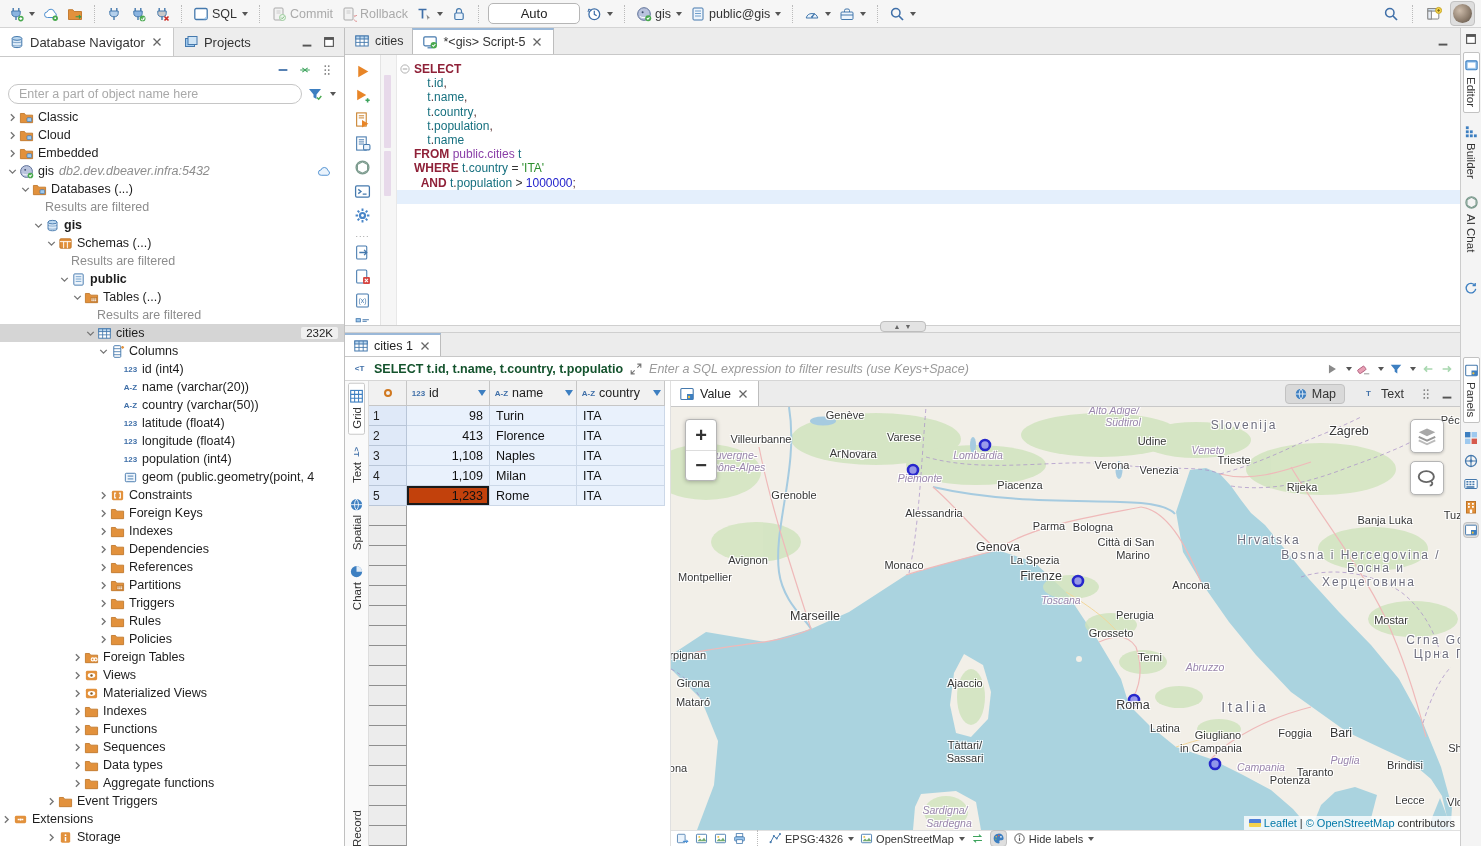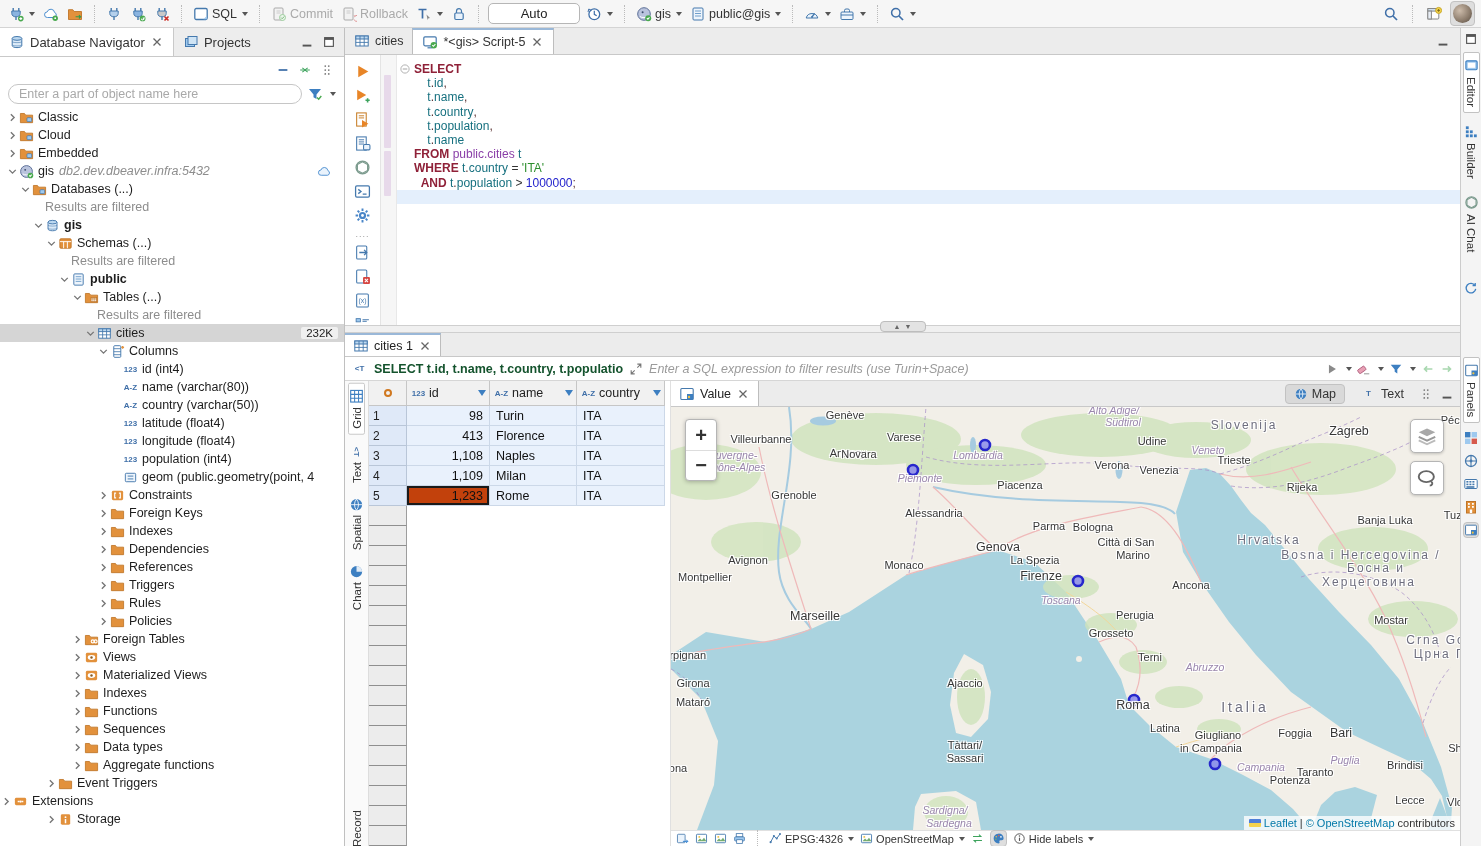--- a/index.html
+++ b/index.html
@@ -597,21 +597,21 @@
           <span class="ic">
             <span class="tic">123</span>
           </span>
           <span class="tlbl">id (int4)</span>
         </div>
         <div class="trow" style="padding-left: 110px;">
           <span class="arr"></span>
           <span class="ic">
             <span class="tic">A-Z</span>
           </span>
-          <span class="tlbl">name (varchar(80))</span>
+          <span class="tlbl">name (varchar(20))</span>
         </div>
         <div class="trow" style="padding-left: 110px;">
           <span class="arr"></span>
           <span class="ic">
             <span class="tic">A-Z</span>
           </span>
           <span class="tlbl">country (varchar(50))</span>
         </div>
         <div class="trow" style="padding-left: 110px;">
           <span class="arr"></span>
@@ -702,20 +702,35 @@
             <svg viewBox="0 0 16 16" xmlns="http://www.w3.org/2000/svg">
               <path d="M6 4l4 4-4 4" fill="none" stroke="#777" stroke-width="1.7"></path>
             </svg>
           </span>
           <span class="ic">
             <svg viewBox="0 0 16 16" xmlns="http://www.w3.org/2000/svg">
               <path d="M1.5 13.5v-9.8h4.3l1.3 1.8h7.4v8z" fill="#e2913c" stroke="#bf7528" stroke-width=".9"></path>
             </svg>
           </span>
           <span class="tlbl">References</span>
+        </div>
+        <div class="trow" style="padding-left: 97px;">
+          <span class="arr">
+            <svg viewBox="0 0 16 16" xmlns="http://www.w3.org/2000/svg">
+              <path d="M6 4l4 4-4 4" fill="none" stroke="#777" stroke-width="1.7"></path>
+            </svg>
+          </span>
+          <span class="ic">
+            <svg viewBox="0 0 16 16" xmlns="http://www.w3.org/2000/svg">
+              <path d="M1.5 13.5v-9.8h4.3l1.3 1.8h7.4v8z" fill="#e2913c" stroke="#bf7528" stroke-width=".9"></path>
+              <rect x="7.5" y="8" width="6" height="4.5" fill="#fff" stroke="#bf7528" stroke-width=".8"></rect>
+              <path d="M7.5 9.5h6M9.5 8v4.5M11.5 8v4.5" stroke="#bf7528" stroke-width=".7"></path>
+            </svg>
+          </span>
+          <span class="tlbl">Partitions</span>
         </div>
         <div class="trow" style="padding-left: 97px;">
           <span class="arr">
             <svg viewBox="0 0 16 16" xmlns="http://www.w3.org/2000/svg">
               <path d="M6 4l4 4-4 4" fill="none" stroke="#777" stroke-width="1.7"></path>
             </svg>
           </span>
           <span class="ic">
             <svg viewBox="0 0 16 16" xmlns="http://www.w3.org/2000/svg">
               <path d="M1.5 13.5v-9.8h4.3l1.3 1.8h7.4v8z" fill="#e2913c" stroke="#bf7528" stroke-width=".9"></path>
@@ -1064,21 +1079,21 @@
           </span>
       </div>
       <div class="r-filter">
         <span class="tic">&lt;T</span>
         <span class="fsql">SELECT t.id, t.name, t.country, t.populatio</span>
         <span class="ic ic14">
             <svg viewBox="0 0 16 16" xmlns="http://www.w3.org/2000/svg">
               <path d="M9.5 2.5h4v4M6.5 13.5h-4v-4M13.5 2.5l-4 4M2.5 13.5l4-4" stroke="#777" fill="none" stroke-width="1.3"></path>
             </svg>
           </span>
-        <span class="fph">Enter a SQL expression to filter results (use Turin+Space)</span>
+        <span class="fph">Enter a SQL expression to filter results (use Keys+Space)</span>
         <span class="right">
           <span class="ic ic14">
               <svg viewBox="0 0 16 16" xmlns="http://www.w3.org/2000/svg">
                 <path d="M4.5 3l8 5-8 5z" fill="#8a8a8a"></path>
               </svg>
             </span>
           <span class="caret"></span>
           <span class="ic ic14">
               <svg viewBox="0 0 16 16" xmlns="http://www.w3.org/2000/svg">
                 <rect x="1" y="6.5" width="9" height="5" rx="1" transform="rotate(-35 5.5 9)" fill="#e8a0b4" stroke="#b06080"></rect>

